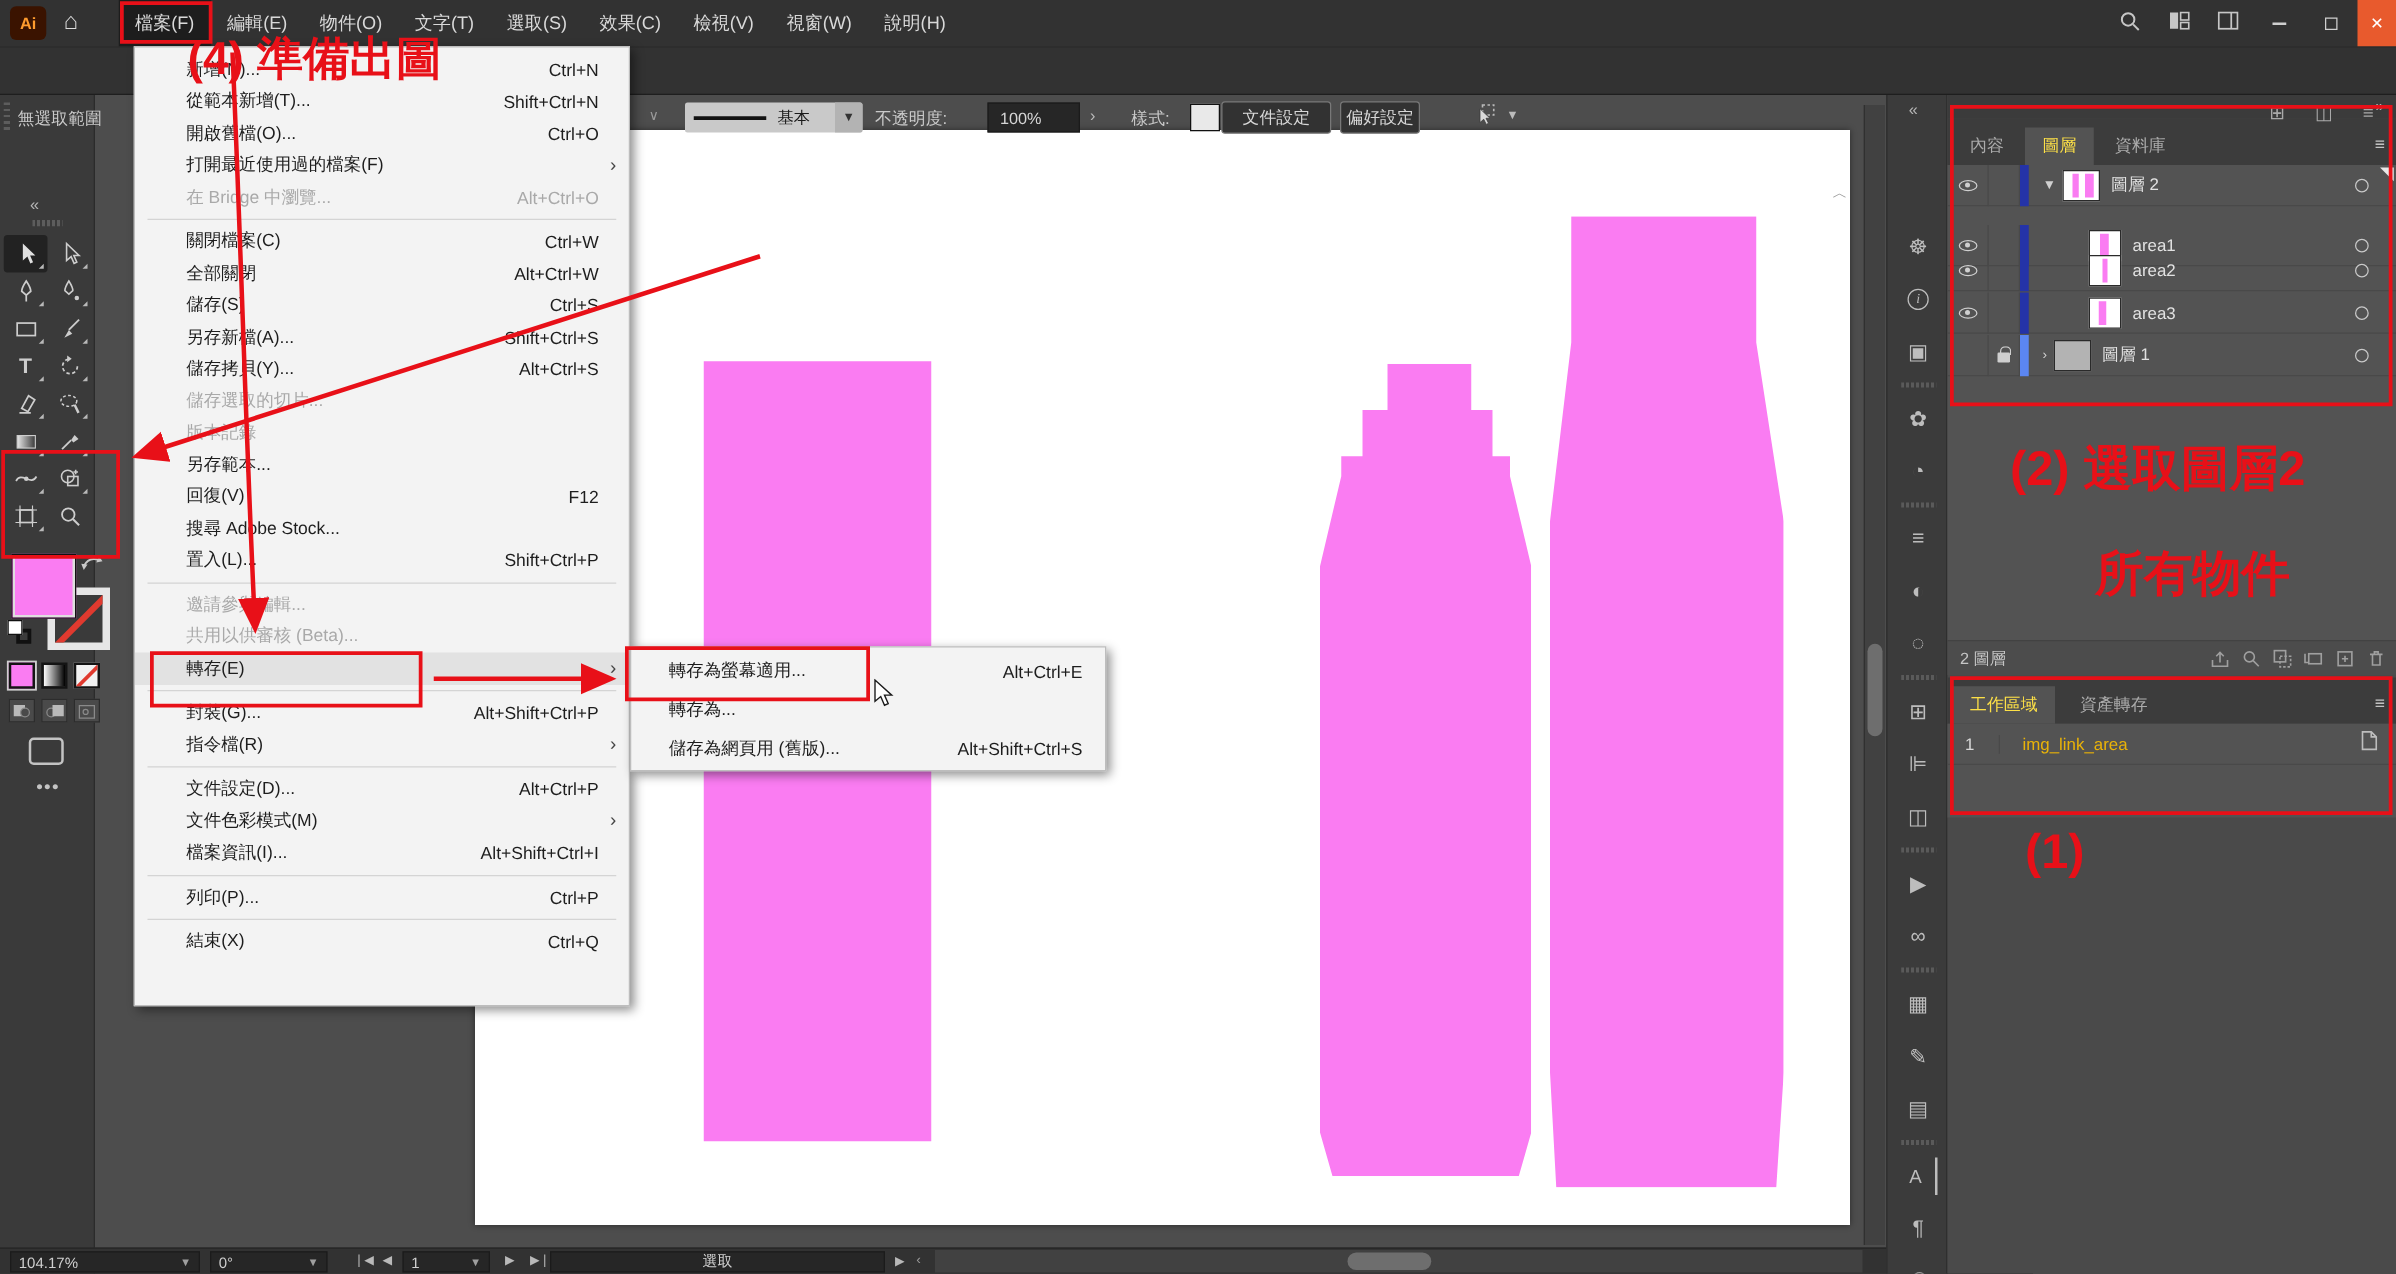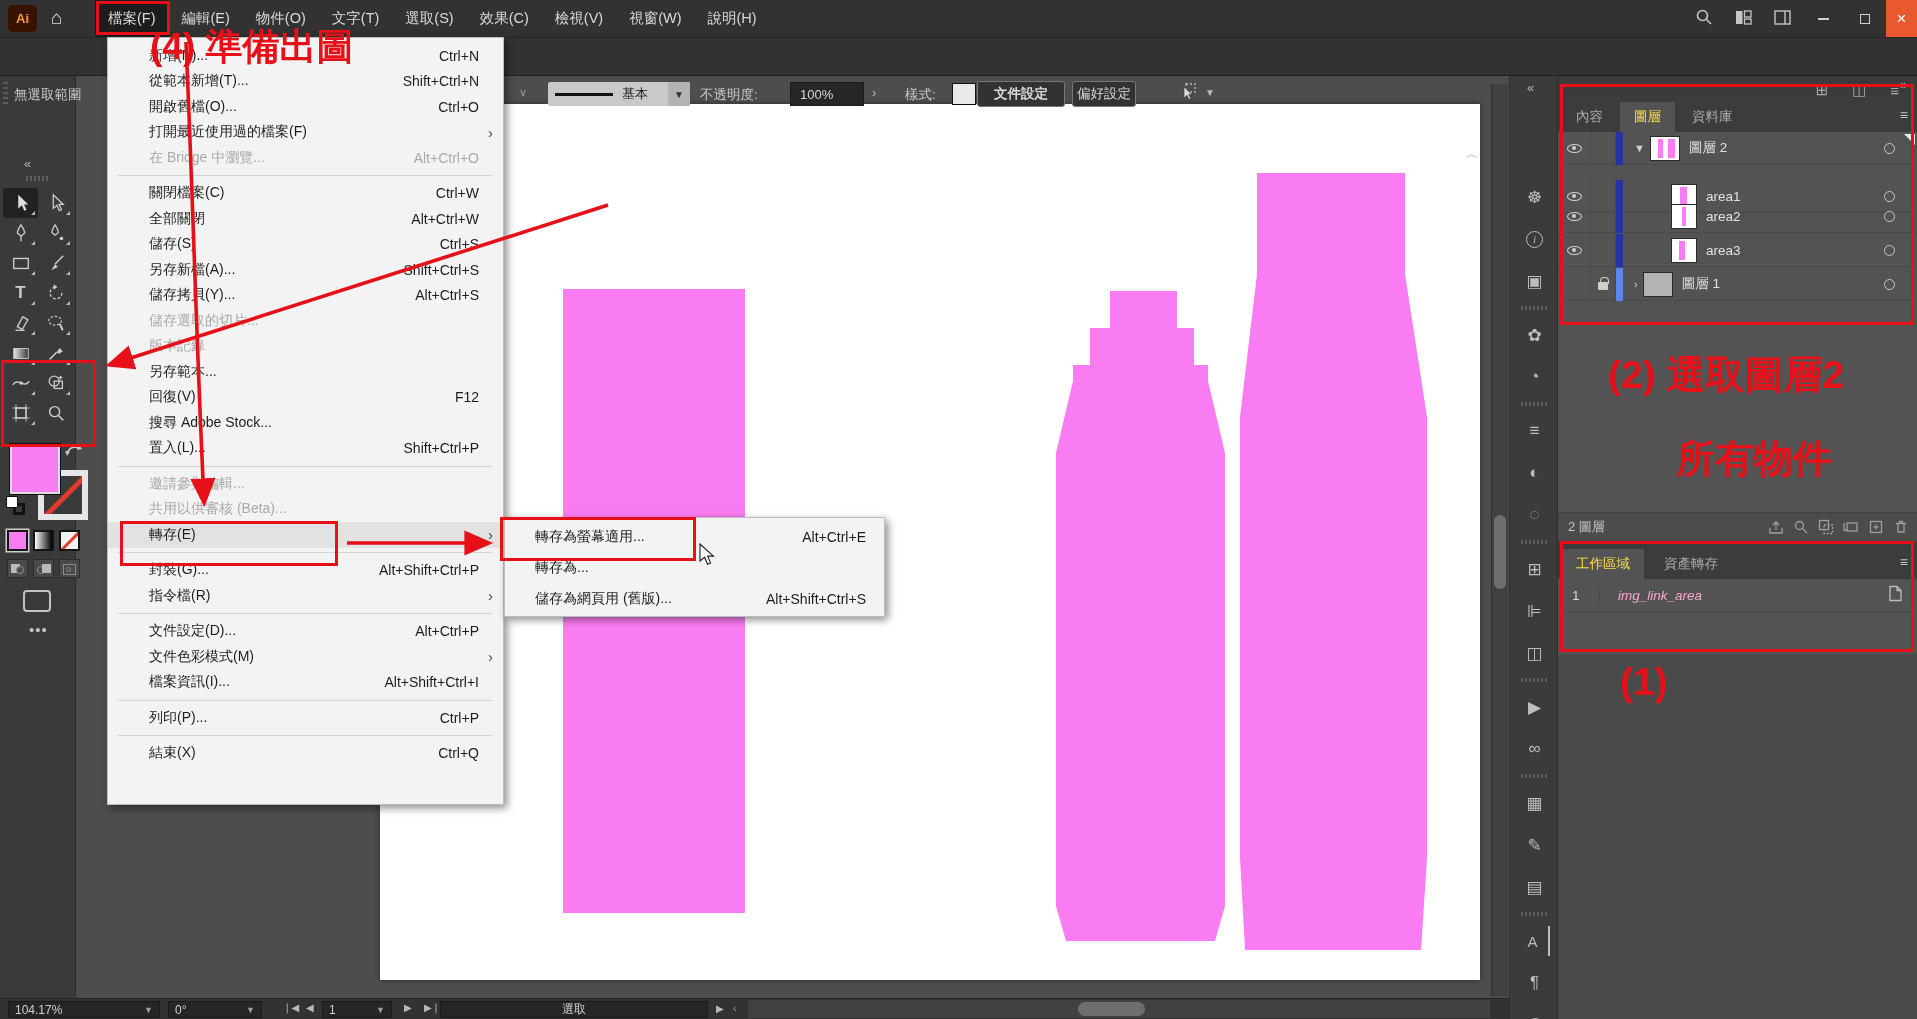--- a/index.html
+++ b/index.html
@@ -35,21 +35,21 @@
   #brush-line { width:58px; height:3px; background:#121212; margin-left:7px; }
   #brush-chip .txt { color:#1a1a1a; font-size:13px; margin-left:9px; }
   #brush-dd { margin-left:auto; width:22px; height:24px; background:#b3b3b3; color:#333; font-size:10px; display:flex; align-items:center; justify-content:center; border-radius:0 2px 2px 0; }
   #opacity-label { left:700px; top:48px; }
   #opacity-field { left:790px; top:44px; width:74px; height:24px; background:#262626; border:1px solid #1b1b1b; color:#d6d6d6; font-size:13px; display:flex; align-items:center; padding-left:9px; }
   #opacity-more { left:872px; top:47px; color:#bbb; font-size:13px; }
   #style-label { left:905px; top:48px; }
   #style-swatch { left:952px; top:45px; width:24px; height:22px; background:#e9e9e9; border:1px solid #111; }
   #style-dd { left:978px; top:45px; width:20px; height:22px; background:#3e3e3e; border:1px solid #222; color:#bbb; font-size:9px; display:flex; align-items:center; justify-content:center; }
   .cb-btn { top:43px; height:26px; border:1px solid #787878; border-radius:3px; color:#d8d8d8; font-size:13.5px; display:flex; align-items:center; justify-content:center; background:#323232; }
-  #doc-setup-btn { left:977px; width:88px;font-weight:bold; }
+  #doc-setup-btn { left:977px; width:88px; }
   #prefs-btn { left:1072px; width:64px; }
   #cursor-opt-icon { left:1178px; top:45px; }
   #cursor-opt-dd { left:1205px; top:49px; color:#bbb; font-size:10px; }
   .cb-right-ic { color:#a9a9a9; font-size:15px; margin:0 12px; }
   #cb-right { position:absolute; right:6px; top:43px; display:flex; align-items:center; }
 
   
   #toolbar { left:0; top:76px; width:76px; height:943px; background:#3a3a3a; border-right:1px solid #2b2b2b; z-index:5; }
   #tb-collapse { left:24px; top:80px; color:#b5b5b5; font-size:13px; }
   #tb-grip { left:26px; top:100px; width:24px; height:5px; background:repeating-linear-gradient(to right,#5d5d5d 0 2px,transparent 2px 4px); }
@@ -139,21 +139,21 @@
   .ltarget { position:absolute; right:22px; width:11px; height:11px; border:1.5px solid #c9c9c9; border-radius:50%; }
   #sel-tri { position:absolute; right:2px; top:2px; width:0; height:0; border-left:11px solid transparent; border-top:11px solid #e8e8e8; }
   #layers-bottom { position:absolute; left:0; top:436px; width:359px; height:28px; background:#4c4c4c; border-top:1px solid #424242; display:flex; align-items:center; }
   #layers-count { color:#c6c6c6; font-size:13px; margin-left:10px; }
   #layers-actions { margin-left:auto; margin-right:8px; display:flex; gap:9px; align-items:center; }
   #layers-actions svg { display:block; }
 
   #artboards-panel { position:absolute; left:0; top:466px; width:359px; }
   #ab-row { position:absolute; left:0; top:37px; width:359px; height:33px; background:#535353; border-bottom:1px solid #494949; display:flex; align-items:center; }
   #ab-num { color:#d8d8d8; font-size:13.5px; width:42px; padding-left:14px; border-right:1px solid #494949; }
-  #ab-name { color:#f9a8d4; font-size:13.5px; padding-left:18px;font-style:italic; }
+  #ab-name { color:#eab308; font-size:13.5px; padding-left:18px; }
   #ab-page-ic { margin-left:auto; margin-right:14px; }
   #ab-empty { position:absolute; left:0; top:70px; width:359px; height:42px; background:#535353; }
 
   
   #file-menu { left:107px; top:37px; width:397px; height:768px; background:#f3f3f3; border:1px solid #bdbdbd; box-shadow:3px 3px 8px rgba(0,0,0,.45); z-index:50; padding-top:5px; }
   .mi { height:25.5px; display:flex; align-items:center; padding:0 24px 0 41px; font-size:14px; color:#1d1d1d; position:relative; }
   .mi .sc { margin-left:auto; }
   .mi .subarr { position:absolute; right:10px; font-size:15px; color:#444; }
   .mi.dis { color:#a9a9a9; }
   .mi.hl { background:#e2e2e2; }

